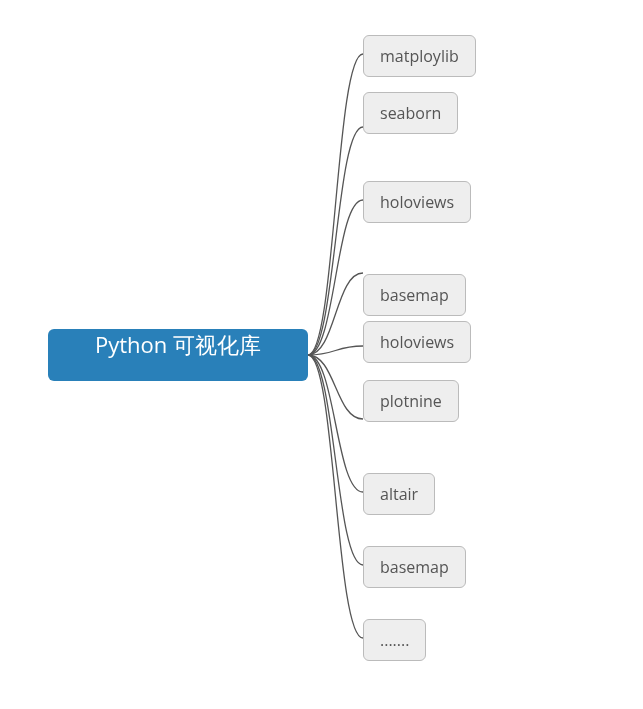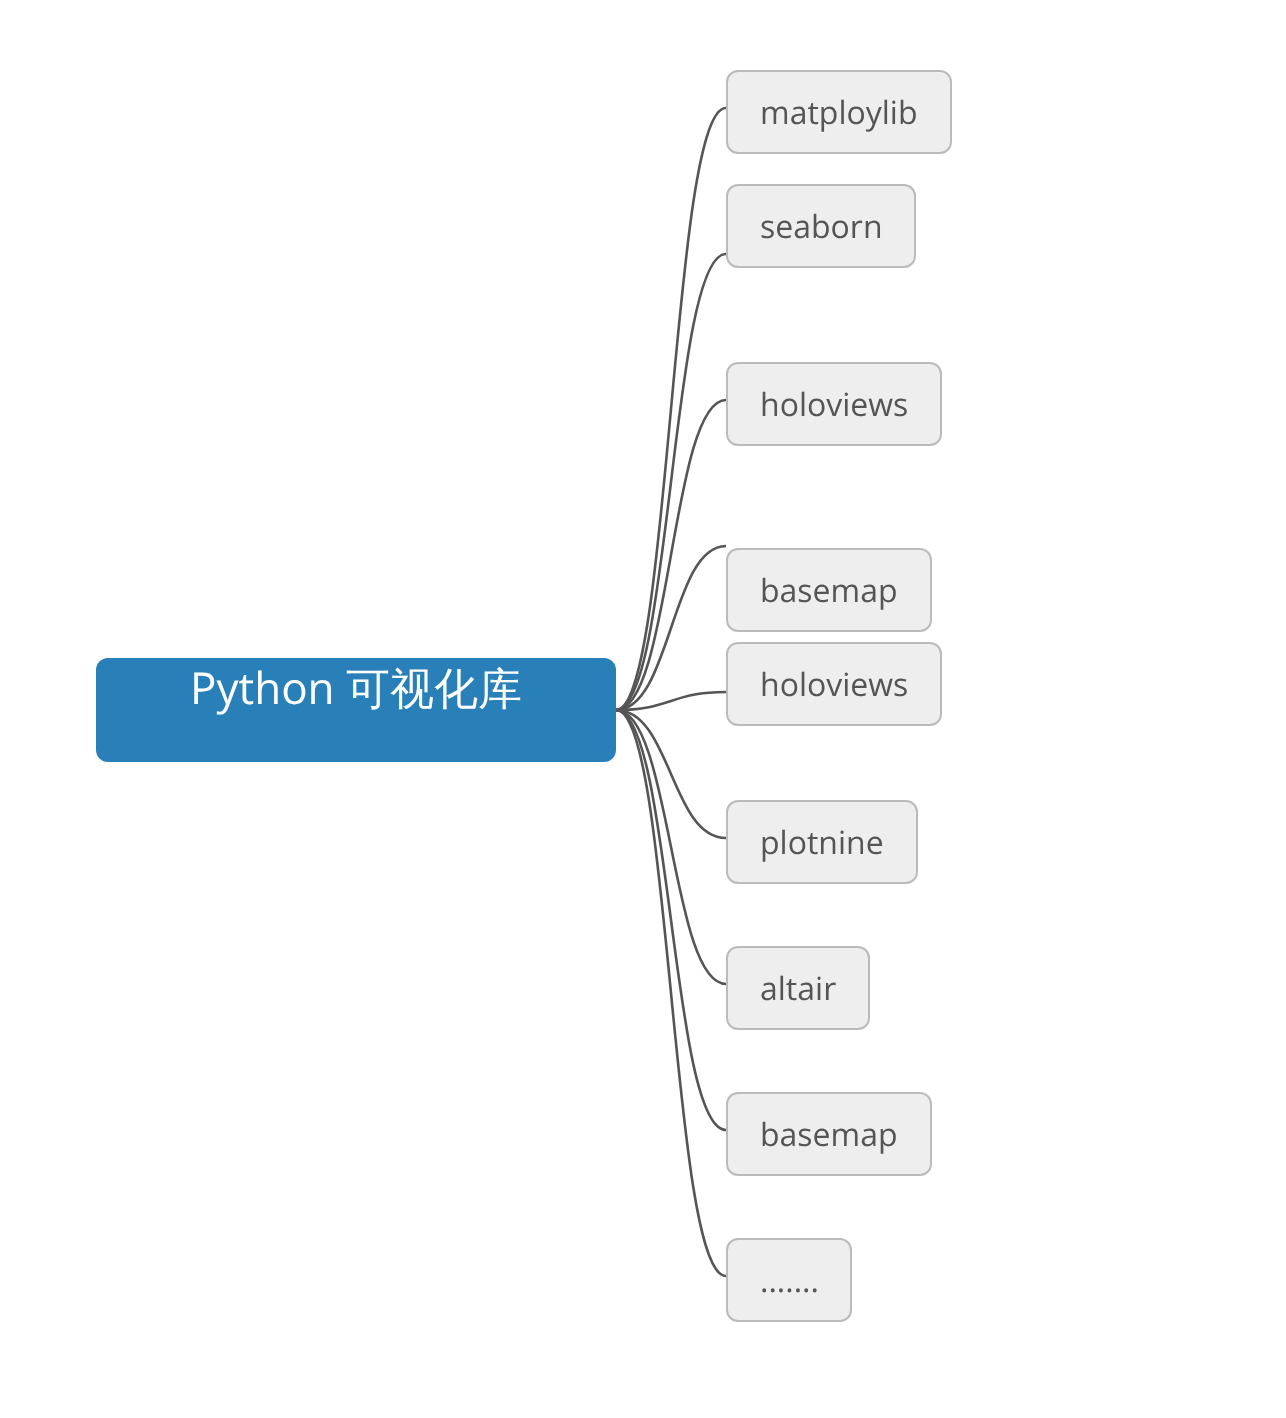--- a/index.html
+++ b/index.html
@@ -70,17 +70,17 @@
 <div class="root-node">
   <span>Python 可视化库</span>
 </div>
 
 <div id="children-container">
     <div class="child-node" style="top: 35px;"><span>matploylib</span></div>
     <div class="child-node" style="top: 92px;"><span>seaborn</span></div>
     <div class="child-node" style="top: 181px;"><span>holoviews</span></div>
     <div class="child-node" style="top: 254px; margin-top: 20px;"><span>basemap</span></div>
     <div class="child-node" style="top: 321px;"><span>holoviews</span></div>
-    <div class="child-node" style="top: 400px;"><span>plotnine</span></div>
+    <div class="child-node" style="top: 380px;"><span>plotnine</span></div>
     <div class="child-node" style="top: 473px;"><span>altair</span></div>
     <div class="child-node" style="top: 546px;"><span>basemap</span></div>
     <div class="child-node" style="top: 619px;"><span>.......</span></div>
   </div>
 
 </body></html>

